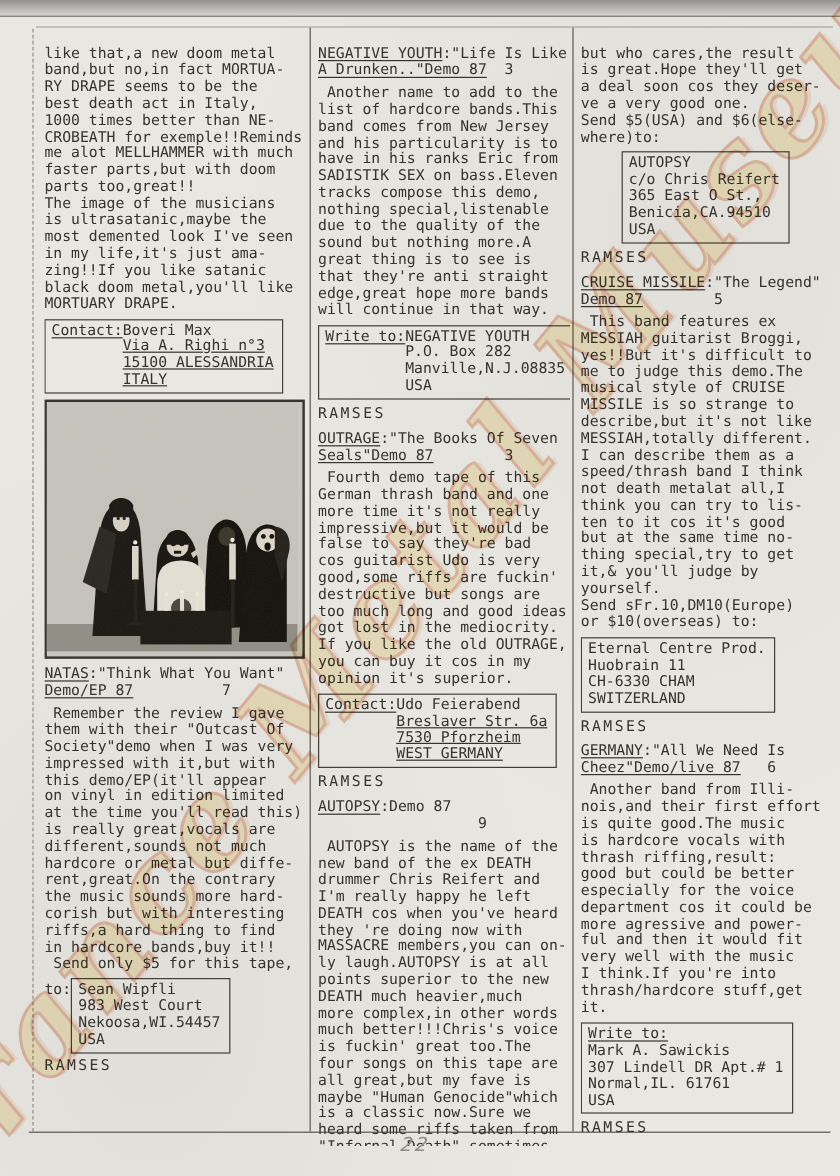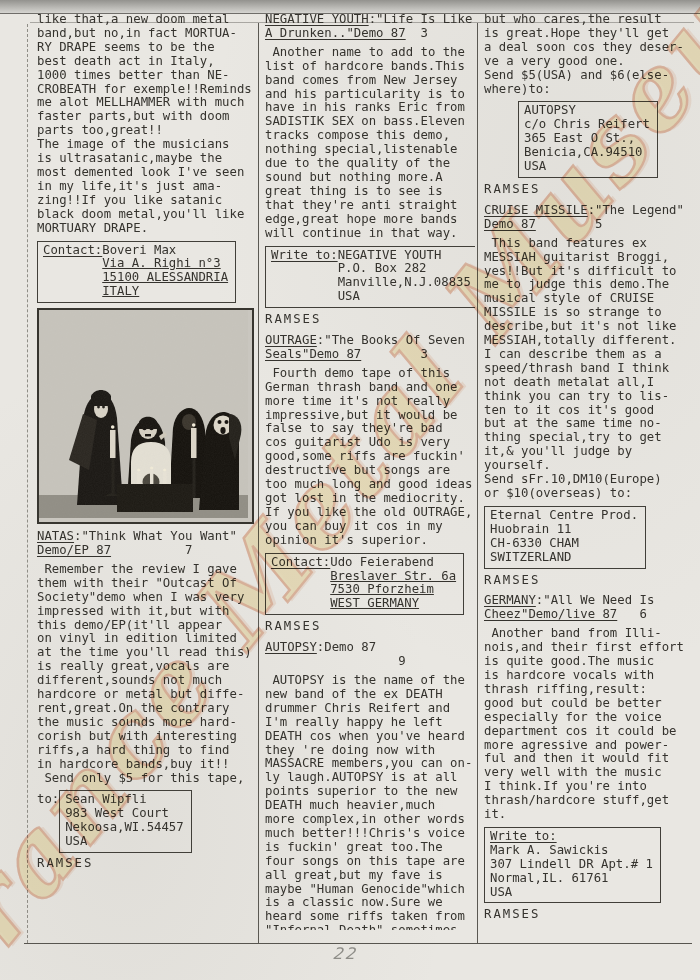--- a/index.html
+++ b/index.html
@@ -14,21 +14,21 @@
     font-size:12.3px;line-height:13.9px;color:#35332e;
   }
   .topstrip{position:absolute;top:0;left:0;right:0;height:13px;
     background:linear-gradient(#93928e,#d6d5d1);border-bottom:1px solid #6f6d69;}
   .toprule{position:absolute;left:30px;right:6px;top:22px;height:1px;background:rgba(90,88,84,0.45);}
   .bottomline{position:absolute;left:24px;right:8px;top:943px;height:1px;background:#57554f;}
   .lborder{position:absolute;left:27px;top:24px;height:919px;width:0;border-left:1px dashed #8f8d86;}
   .vline{position:absolute;top:23px;height:920px;width:1px;background:#5a5852;}
   .v1{left:258px;} .v2{left:477px;}
 
-  .col{position:absolute;top:13px;height:917px;overflow:hidden;}
+  .col{position:absolute;top:38px;height:917px;overflow:hidden;}
   .col-left{left:37px;width:219px;}
   .col-mid{left:265px;width:210px;}
   .col-right{left:484px;width:211px;}
 
   .para{white-space:pre-wrap;margin:0 0 5px 0;}
   .heading{margin:6px 0 5px 0;white-space:pre-wrap;}
   .u{text-decoration:underline;text-underline-offset:2px;}
   .score-line{white-space:pre-wrap;}
   .addr{border:1.5px solid #413f39;padding:2px 7px 3px 5px;margin:1px 0 5px 0;width:max-content;max-width:96%;}
   .addr .lines{white-space:pre-wrap;}

